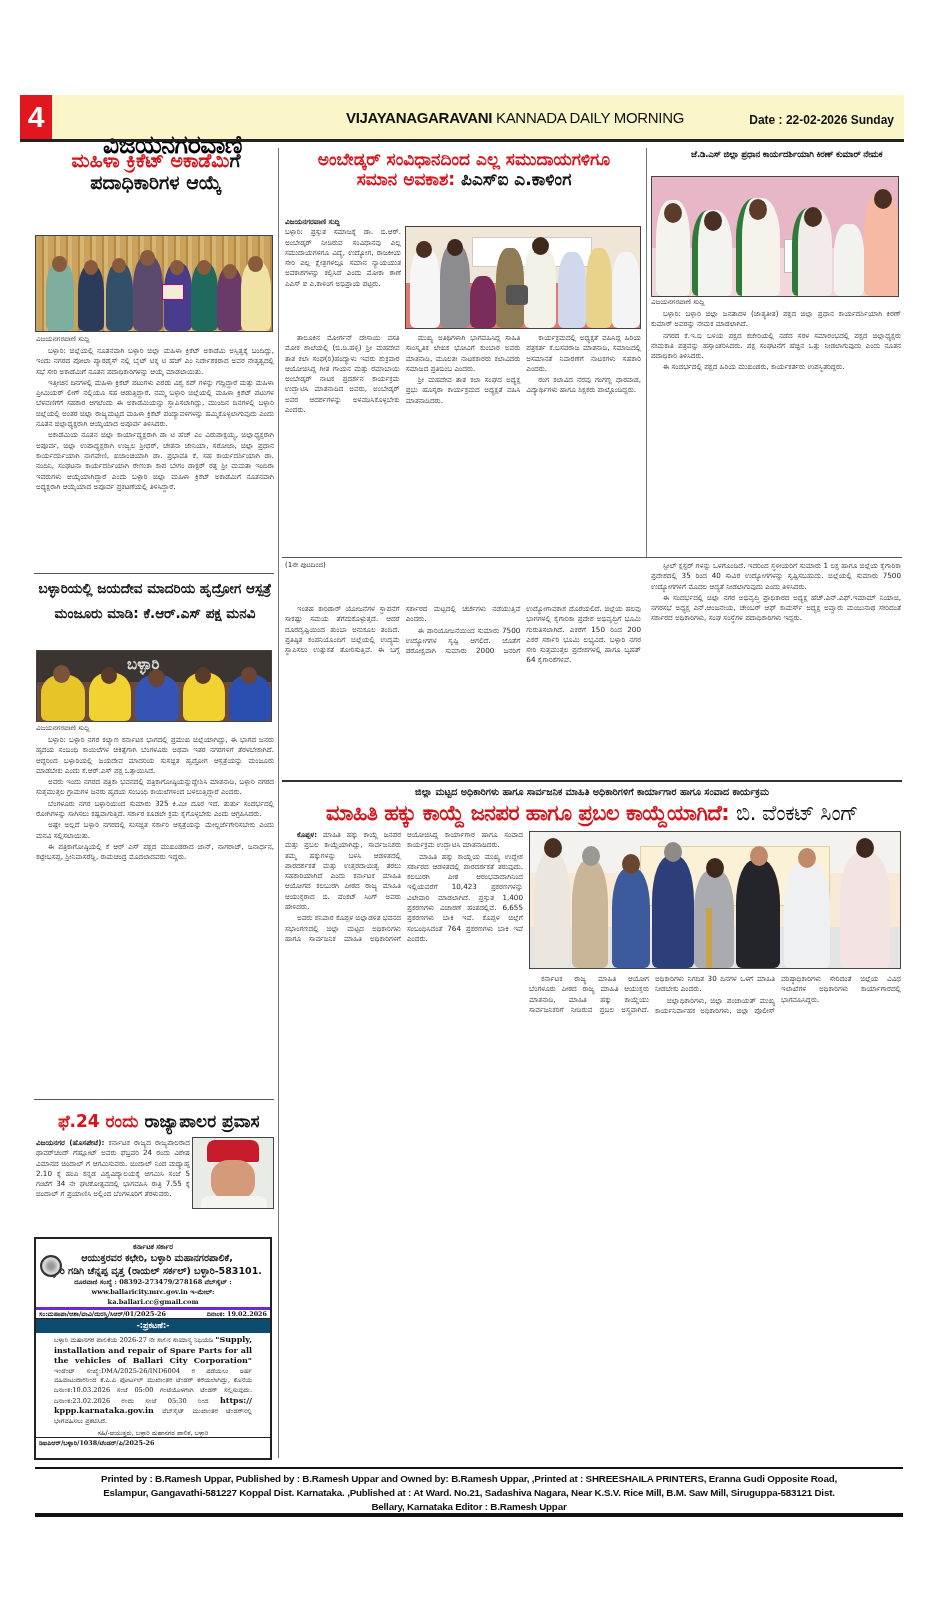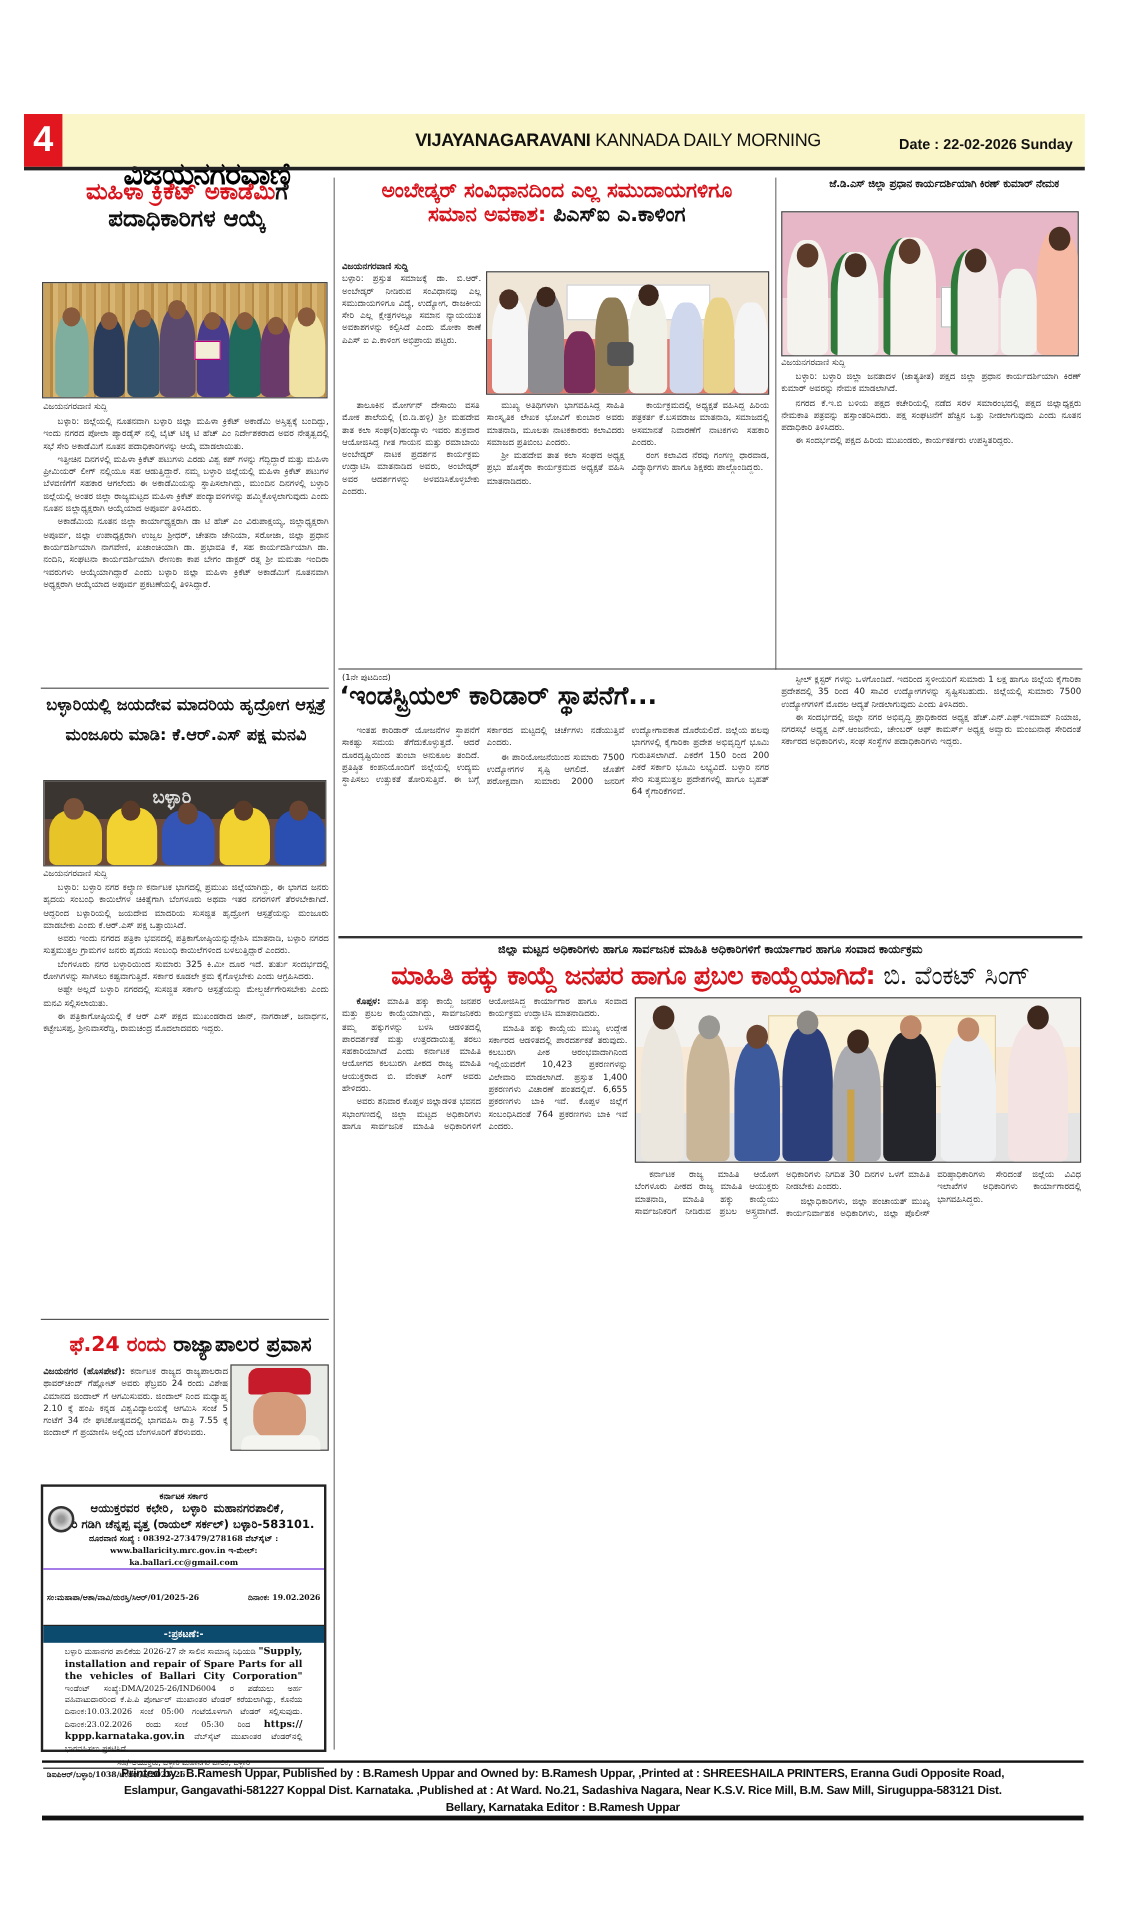--- a/index.html
+++ b/index.html
@@ -29,24 +29,24 @@
   .dateline { font-weight: bold; }
 
   .photo { position: absolute; overflow: hidden; border: 1px solid #444; }
   .caption { position: absolute; font-size: 7px; color: #222; }
 
   .hr { position: absolute; height: 1px; background: #555; }
 
   
   .notice { position: absolute; left: 34px; top: 1237px; width: 238px; height: 223px; border: 2px solid #222; background: #fff; }
   .notice .hdr-top { text-align: center; font-size: 7px; font-weight: bold; margin-top: 4px; }
-  .notice .office { text-align: center; font-weight: bold; font-size: 9.5px; line-height: 13px; padding-left: 8px; font-family: Liberation Mono, monospace; }
+  .notice .office { text-align: center; font-weight: bold; font-size: 9.5px; line-height: 13px; padding-left: 8px; }
   .notice .office2 { text-align: center; font-weight: bold; font-size: 9.5px; line-height: 13px; }
   .notice .contact { text-align: center; font-size: 6.6px; font-weight: bold; line-height: 10px; font-family: "DejaVu Serif", serif; }
-  .notice .refline { display: flex; justify-content: space-between; font-size: 6.4px; font-weight: bold; border-top: 1px solid #6d28d9; border-bottom: 1px solid #222; padding: 19px 3px; font-family: "DejaVu Serif", serif; }
+  .notice .refline { display: flex; justify-content: space-between; font-size: 6.4px; font-weight: bold; border-top: 3px solid #6d28d9; border-bottom: 1px solid #222; padding: 0 3px; font-family: "DejaVu Serif", serif; }
   .notice .banner { background: #0c4a6e; color: #fff; text-align: center; font-size: 8px; font-weight: bold; padding: 2px 0; }
   .notice .ntext { font-size: 6.6px; line-height: 9.6px; padding: 2px 18px; text-align: justify; font-family: "DejaVu Serif", serif; }
   .notice .ntext b { font-size: 8px; }
   .notice .sign { text-align: center; font-size: 6.4px; margin-top: 1px; }
   .notice .foot { font-size: 6.4px; border-top: 1px solid #222; padding: 1px 3px; font-family: "DejaVu Serif", serif; font-weight: bold; }
   .notice .seal { position: absolute; left: 4px; top: 16px; width: 22px; height: 22px; border-radius: 50%; border: 2px solid #333; background: radial-gradient(circle, #999 20%, #ddd 60%, #555 100%); }
 
   
   .footer-rule-top { position: absolute; left: 35px; top: 1467px; width: 868px; height: 2px; background: #111; }
   .footer-text { position: absolute; left: 30px; top: 1472px; width: 878px; text-align: center; font: bold 9.8px "Liberation Sans", sans-serif; line-height: 14px; color: #111; letter-spacing: -0.2px; }
@@ -236,21 +236,20 @@
 
   <div class="body-text" style="left:651px; top:309px; width:250px; height:245px;">
     <p>ಬಳ್ಳಾರಿ: ಬಳ್ಳಾರಿ ಜಿಲ್ಲಾ ಜನತಾದಳ (ಜಾತ್ಯತೀತ) ಪಕ್ಷದ ಜಿಲ್ಲಾ ಪ್ರಧಾನ ಕಾರ್ಯದರ್ಶಿಯಾಗಿ ಕಿರಣ್ ಕುಮಾರ್ ಅವರನ್ನು ನೇಮಕ ಮಾಡಲಾಗಿದೆ.</p>
     <p>ನಗರದ ಕೆ.ಇ.ಬಿ ಬಳಿಯ ಪಕ್ಷದ ಕಚೇರಿಯಲ್ಲಿ ನಡೆದ ಸರಳ ಸಮಾರಂಭದಲ್ಲಿ ಪಕ್ಷದ ಜಿಲ್ಲಾಧ್ಯಕ್ಷರು ನೇಮಕಾತಿ ಪತ್ರವನ್ನು ಹಸ್ತಾಂತರಿಸಿದರು. ಪಕ್ಷ ಸಂಘಟನೆಗೆ ಹೆಚ್ಚಿನ ಒತ್ತು ನೀಡಲಾಗುವುದು ಎಂದು ನೂತನ ಪದಾಧಿಕಾರಿ ತಿಳಿಸಿದರು.</p>
     <p>ಈ ಸಂದರ್ಭದಲ್ಲಿ ಪಕ್ಷದ ಹಿರಿಯ ಮುಖಂಡರು, ಕಾರ್ಯಕರ್ತರು ಉಪಸ್ಥಿತರಿದ್ದರು.</p>
   </div>
 
   <div class="hr" style="left:282px; top:557px; width:620px;"></div>
 
   <div style="position:absolute; left:285px; top:561px; font-size:7px;">(1ನೇ ಪುಟದಿಂದ)</div>
-  <div class="headline blk" style="left:283px; top:568px; width:360px; font-size:21px;">‘ಇಂಡಸ್ಟ್ರಿಯಲ್ ಕಾರಿಡಾರ್ ಸ್ಥಾಪನೆಗೆ...</div>
 
   <div class="body-text" style="left:285px; top:604px; width:356px; height:168px; column-count:3; column-gap:6px;">
     <p>ಇಂತಹ ಕಾರಿಡಾರ್ ಯೋಜನೆಗಳ ಸ್ಥಾಪನೆಗೆ ಸಾಕಷ್ಟು ಸಮಯ ತೆಗೆದುಕೊಳ್ಳುತ್ತದೆ. ಆದರೆ ದೂರದೃಷ್ಟಿಯಿಂದ ತುಂಬಾ ಅನುಕೂಲ ತಂದಿದೆ. ಪ್ರತಿಷ್ಠಿತ ಕಂಪನಿಯೊಂದಿಗೆ ಜಿಲ್ಲೆಯಲ್ಲಿ ಉದ್ಯಮ ಸ್ಥಾಪಿಸಲು ಉತ್ಸುಕತೆ ತೋರಿಸುತ್ತಿವೆ. ಈ ಬಗ್ಗೆ ಸರ್ಕಾರದ ಮಟ್ಟದಲ್ಲಿ ಚರ್ಚೆಗಳು ನಡೆಯುತ್ತಿವೆ ಎಂದರು.</p>
     <p>ಈ ಪಾರಿಯೋಜನೆಯಿಂದ ಸುಮಾರು 7500 ಉದ್ಯೋಗಗಳ ಸೃಷ್ಟಿ ಆಗಲಿದೆ. ಜೊತೆಗೆ ಪರೋಕ್ಷವಾಗಿ ಸುಮಾರು 2000 ಜನರಿಗೆ ಉದ್ಯೋಗಾವಕಾಶ ದೊರೆಯಲಿದೆ. ಜಿಲ್ಲೆಯ ಹಲವು ಭಾಗಗಳಲ್ಲಿ ಕೈಗಾರಿಕಾ ಪ್ರದೇಶ ಅಭಿವೃದ್ಧಿಗೆ ಭೂಮಿ ಗುರುತಿಸಲಾಗಿದೆ. ಎಕರೆಗೆ 150 ರಿಂದ 200 ಎಕರೆ ಸರ್ಕಾರಿ ಭೂಮಿ ಲಭ್ಯವಿದೆ. ಬಳ್ಳಾರಿ ನಗರ ಸೇರಿ ಸುತ್ತಮುತ್ತಲ ಪ್ರದೇಶಗಳಲ್ಲಿ ಹಾಗೂ ಬೃಹತ್ 64 ಕೈಗಾರಿಕೆಗಳಿವೆ.</p>
   </div>
   <div class="body-text" style="left:651px; top:561px; width:250px; height:211px;">
     <p>ಸ್ಟೀಲ್ ಕ್ಲಸ್ಟರ್ ಗಳನ್ನು ಒಳಗೊಂಡಿದೆ. ಇದರಿಂದ ಸ್ಥಳೀಯರಿಗೆ ಸುಮಾರು 1 ಲಕ್ಷ ಹಾಗೂ ಜಿಲ್ಲೆಯ ಕೈಗಾರಿಕಾ ಪ್ರದೇಶದಲ್ಲಿ 35 ರಿಂದ 40 ಸಾವಿರ ಉದ್ಯೋಗಗಳನ್ನು ಸೃಷ್ಟಿಸಬಹುದು. ಜಿಲ್ಲೆಯಲ್ಲಿ ಸುಮಾರು 7500 ಉದ್ಯೋಗಗಳಿಗೆ ಮೊದಲ ಆದ್ಯತೆ ನೀಡಲಾಗುವುದು ಎಂದು ತಿಳಿಸಿದರು.</p>
     <p>ಈ ಸಂದರ್ಭದಲ್ಲಿ ಜಿಲ್ಲಾ ನಗರ ಅಭಿವೃದ್ಧಿ ಪ್ರಾಧಿಕಾರದ ಅಧ್ಯಕ್ಷ ಹೆಚ್.ಎನ್.ಎಫ್.ಇಮಾಮ್ ನಿಯಾಜಿ, ನಗರಸಭೆ ಅಧ್ಯಕ್ಷ ಎನ್.ಆಂಜನೇಯ, ಚೇಂಬರ್ ಆಫ್ ಕಾಮರ್ಸ್ ಅಧ್ಯಕ್ಷ ಅವ್ವಾರು ಮಂಜುನಾಥ ಸೇರಿದಂತೆ ಸರ್ಕಾರದ ಅಧಿಕಾರಿಗಳು, ಸಂಘ ಸಂಸ್ಥೆಗಳ ಪದಾಧಿಕಾರಿಗಳು ಇದ್ದರು.</p>
   </div>
 

